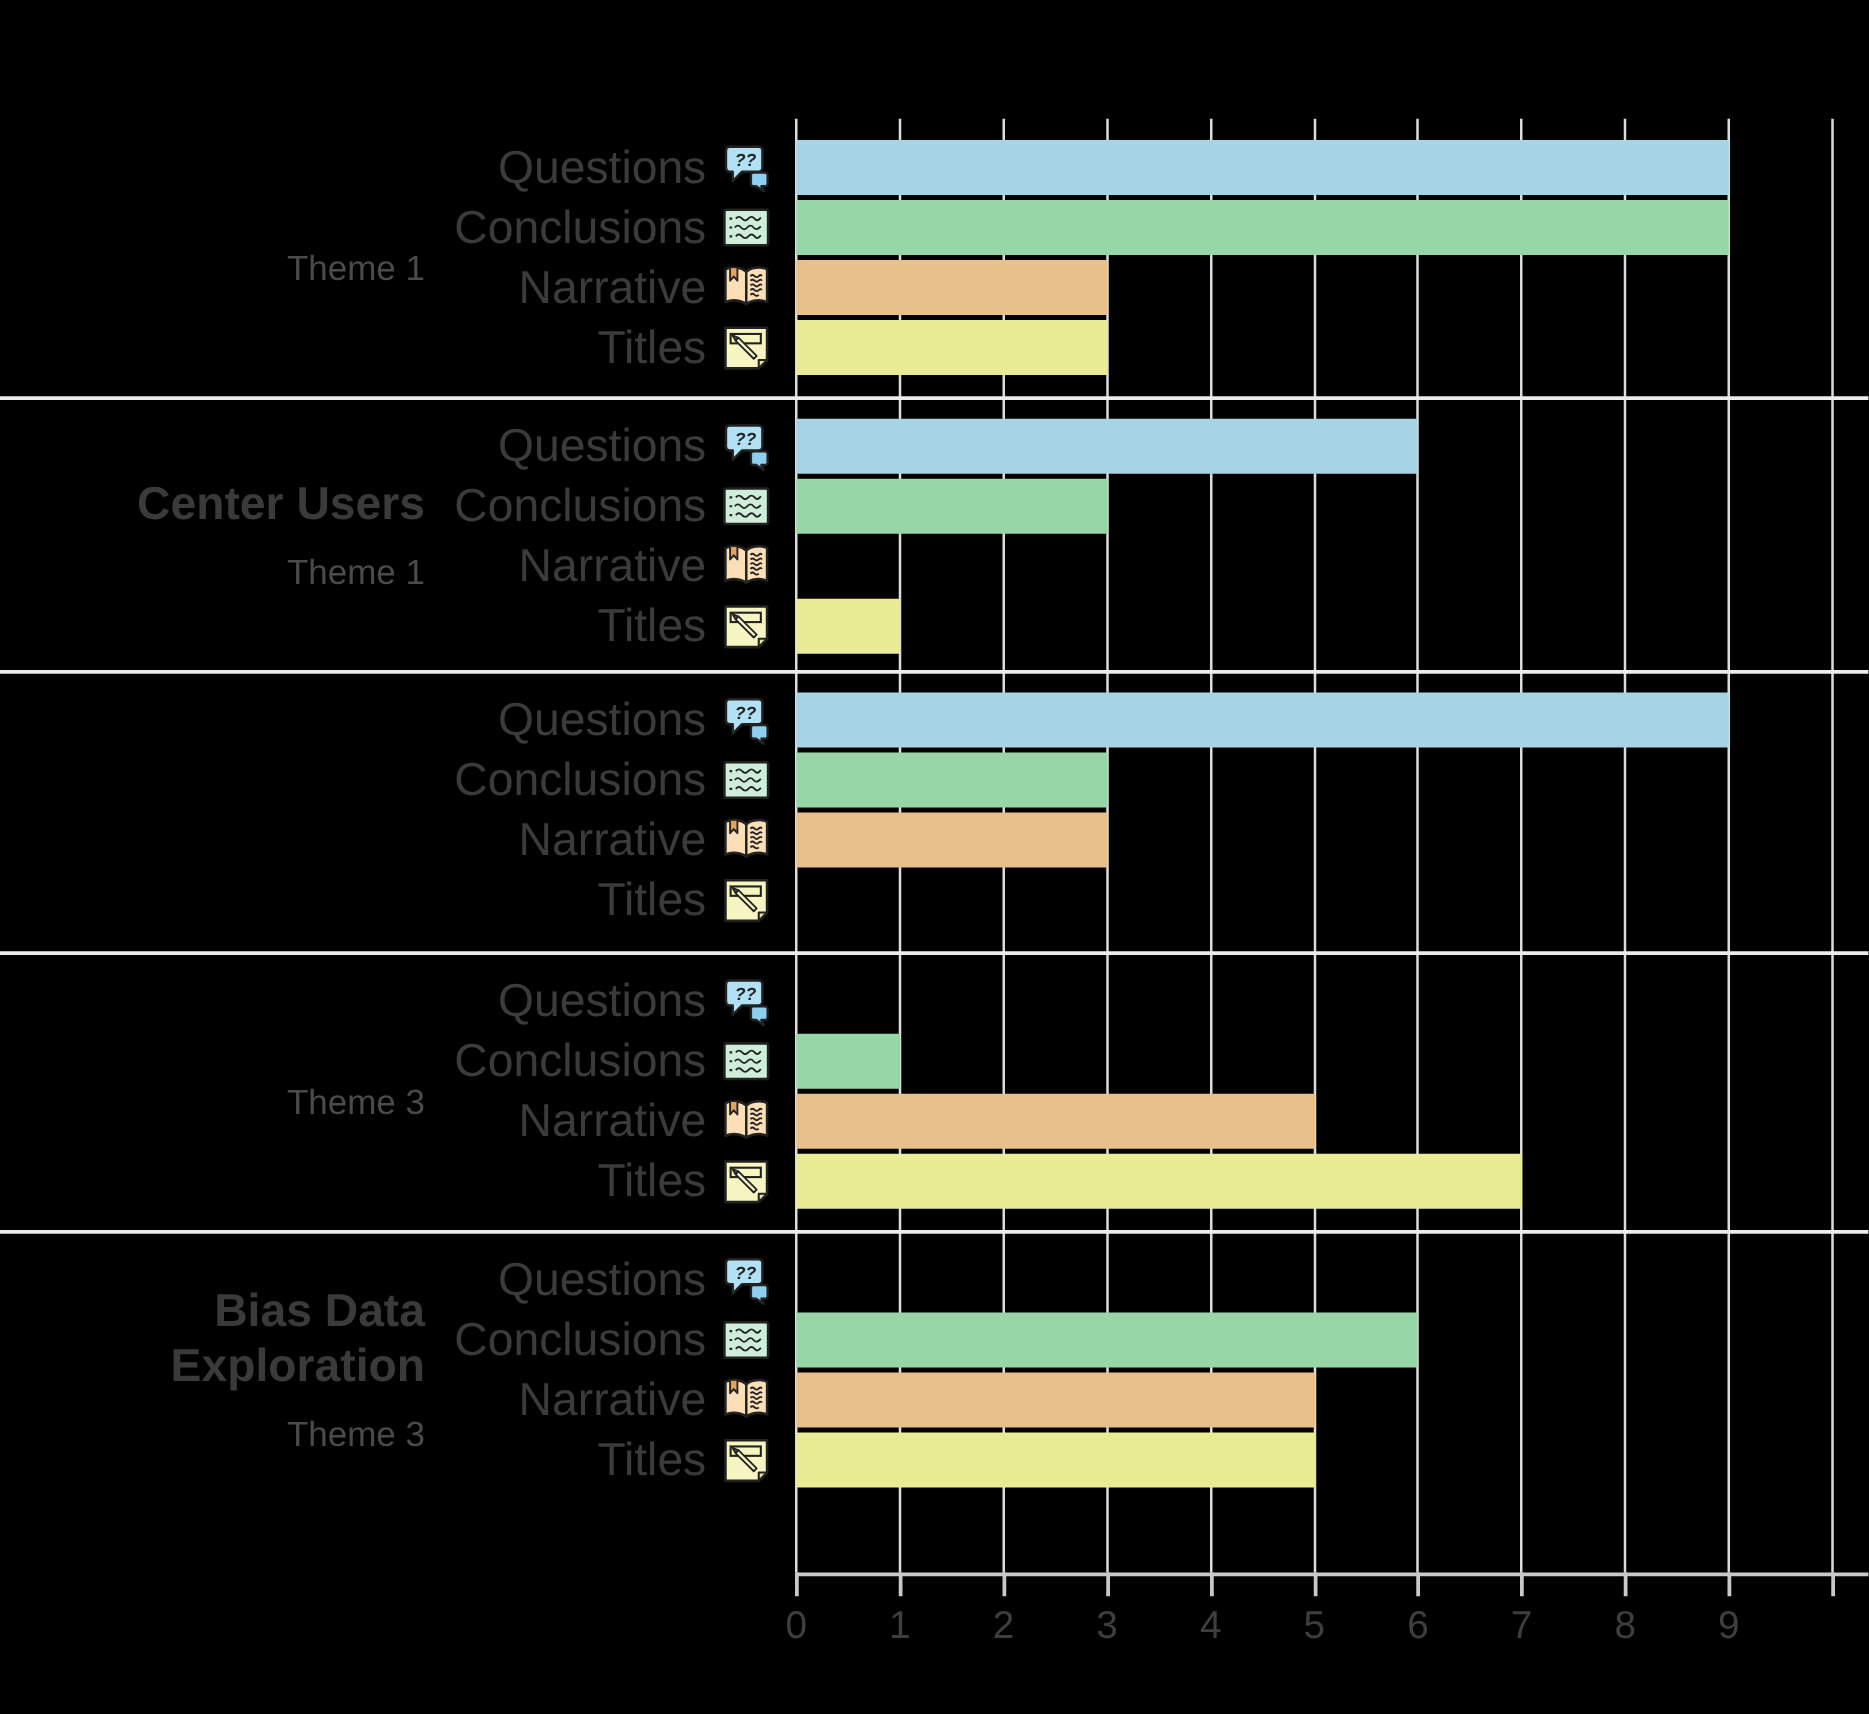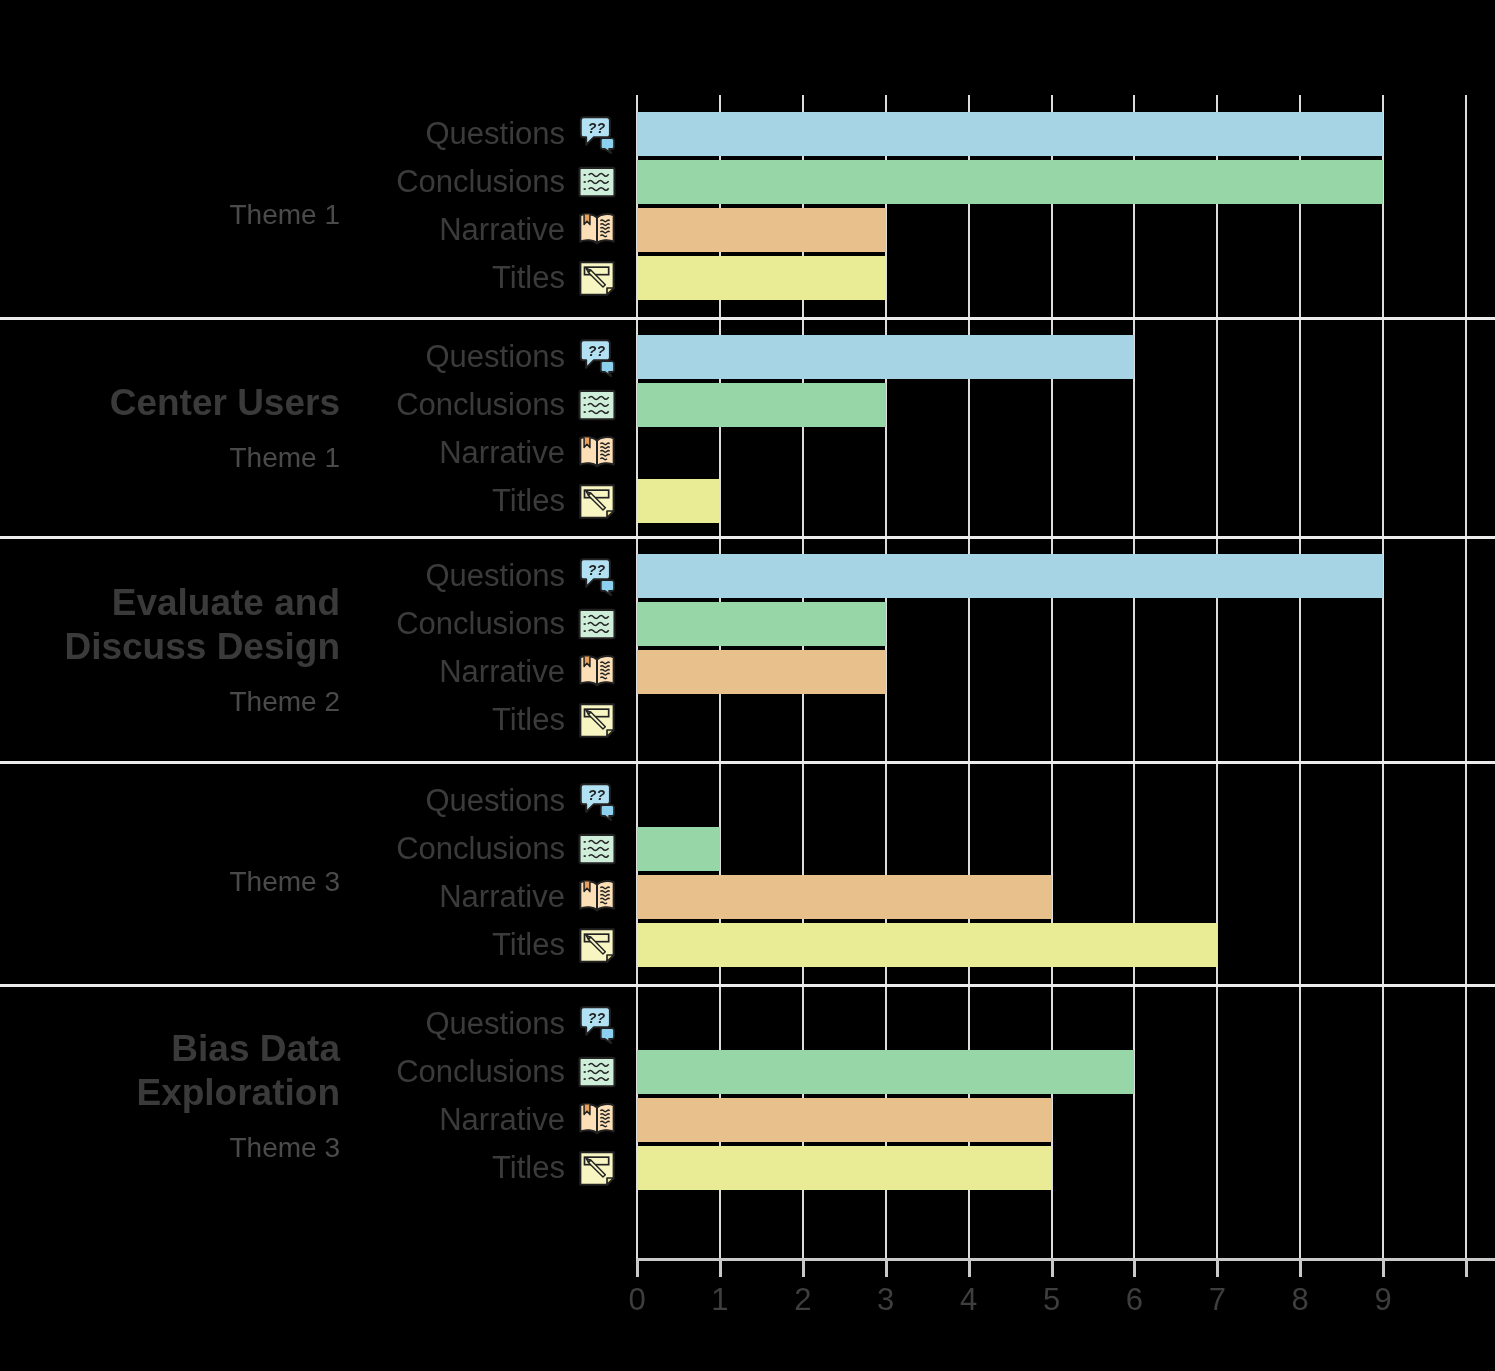--- a/index.html
+++ b/index.html
@@ -14,21 +14,21 @@
     position:absolute;left:50px;width:290px;top:0;bottom:0;
     display:flex;flex-direction:column;justify-content:center;text-align:right;
   }
   .group-title{font-size:37px;font-weight:bold;color:var(--title-text,#3a3a3a);line-height:44px;}
   .group-subtitle{font-size:28px;color:var(--subtitle-text,#4a4a4a);line-height:34px;margin-top:16px;}
   .row{position:absolute;left:0;width:100%;height:44px;}
   .row-label-wrap{
     position:absolute;left:0;top:0;width:617px;height:44px;
     display:flex;align-items:center;justify-content:flex-end;gap:12px;
   }
-  .row-label{font-size:31px;color:var(--label-text,#3b3b3b);white-space:nowrap;text-align:right;}
+  .row-label{font-size:37px;color:var(--label-text,#3b3b3b);white-space:nowrap;text-align:right;}
   .row-icon{width:40px;height:40px;flex:0 0 auto;}
   .row-icon svg{display:block;width:40px;height:40px;}
   .bar{position:absolute;top:0;height:44px;}
   .axis-line{position:absolute;height:3px;background:var(--axis,#c9c9c9);}
   .tick{position:absolute;width:3px;height:19px;background:var(--axis,#c9c9c9);}
   .tick-label{position:absolute;width:60px;text-align:center;font-size:31px;color:var(--tick-text,#3e3e3e);}
   .x-title{
     position:absolute;left:637px;width:829px;top:1318px;text-align:center;
     font-size:36px;color:var(--tick-text,#3b3b3b);white-space:nowrap;
   }
@@ -175,24 +175,20 @@
               <rect x="9" y="11" width="29" height="9" fill="none" stroke="#222" stroke-width="2"></rect>
               <path d="M16.5 14.5 34 32l-2.8 2.8L13.7 17.3Z" fill="#f7f5c2" stroke="#222" stroke-width="1.7" stroke-linejoin="round"></path>
               <path d="M13.7 17.3 16.5 14.5 10.5 12Z" fill="#555" stroke="#222" stroke-width="1.5" stroke-linejoin="round"></path>
             </svg>
           </div>
         </div>
         <div class="bar" style="left: 637px; width: 82.9px; background: rgb(233, 235, 149);"></div>
       </div>
     </div>
     <div class="group" style="top: 537px; height: 225px;">
-      <div class="group-title-block">
-        <div class="group-title">Evaluate and Discuss Design</div>
-        <div class="group-subtitle">Theme 2</div>
-      </div>
       <div class="row" style="top: 17px;">
         <div class="row-label-wrap">
           <div class="row-label">Questions</div>
           <div class="row-icon">
             <svg viewBox="0 0 48 48">
               <path d="M31 29h11a2.5 2.5 0 0 1 2.5 2.5v8a2.5 2.5 0 0 1-2.5 2.5h-3.5l2.5 5-7.5-5H31a2.5 2.5 0 0 1-2.5-2.5v-8A2.5 2.5 0 0 1 31 29Z" fill="#8ccfee" stroke="#222" stroke-width="2.2" stroke-linejoin="round"></path>
               <path d="M8 4h28a3.5 3.5 0 0 1 3.5 3.5v17A3.5 3.5 0 0 1 36 28H20l-9 9v-9H8a3.5 3.5 0 0 1-3.5-3.5v-17A3.5 3.5 0 0 1 8 4Z" fill="#b3e1f4" stroke="#222" stroke-width="2.4" stroke-linejoin="round"></path>
               <text x="13" y="23" font-size="17" font-weight="bold" font-style="italic" fill="#222">??</text>
             </svg>
           </div>

